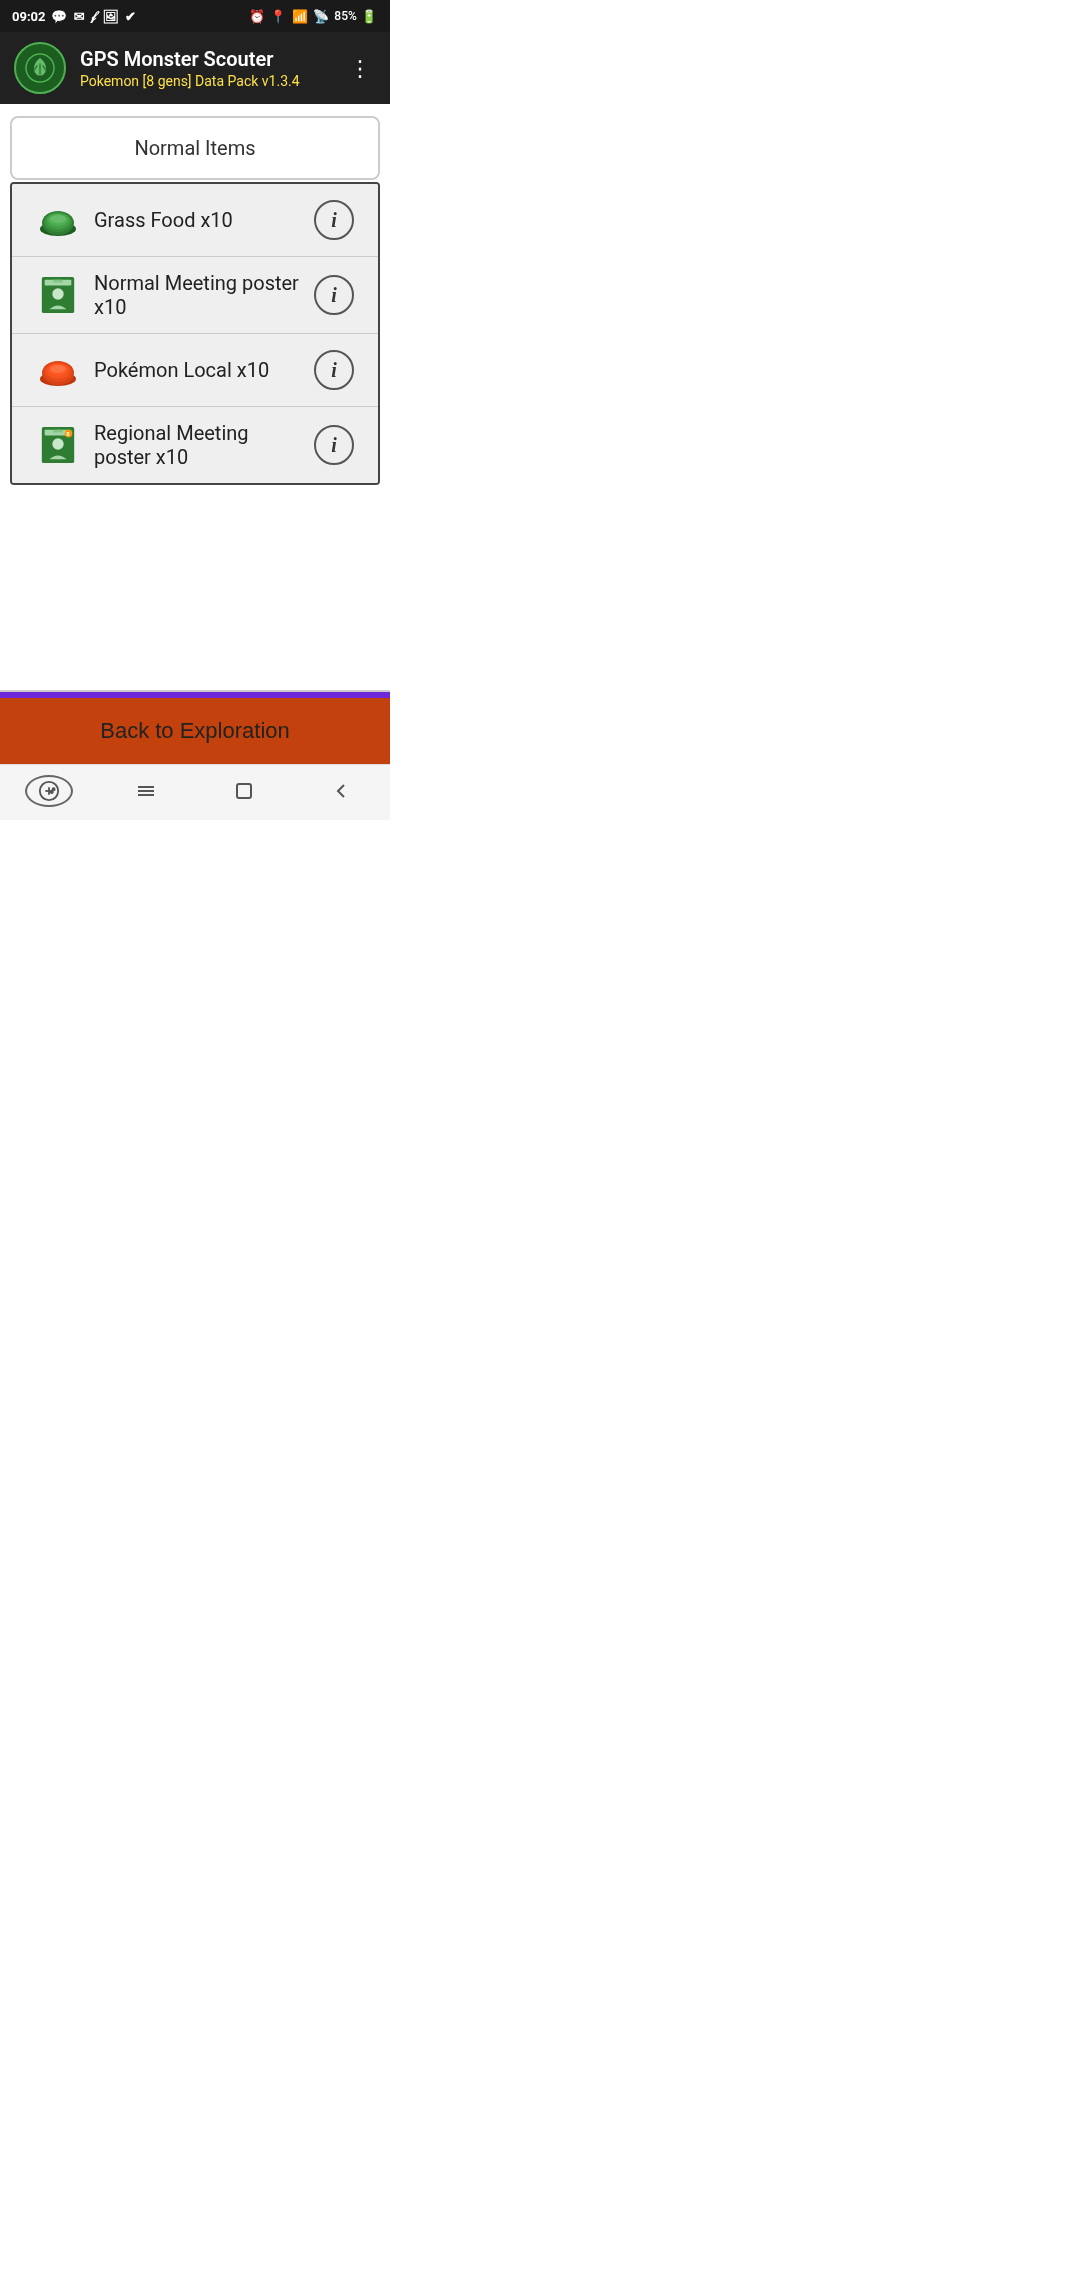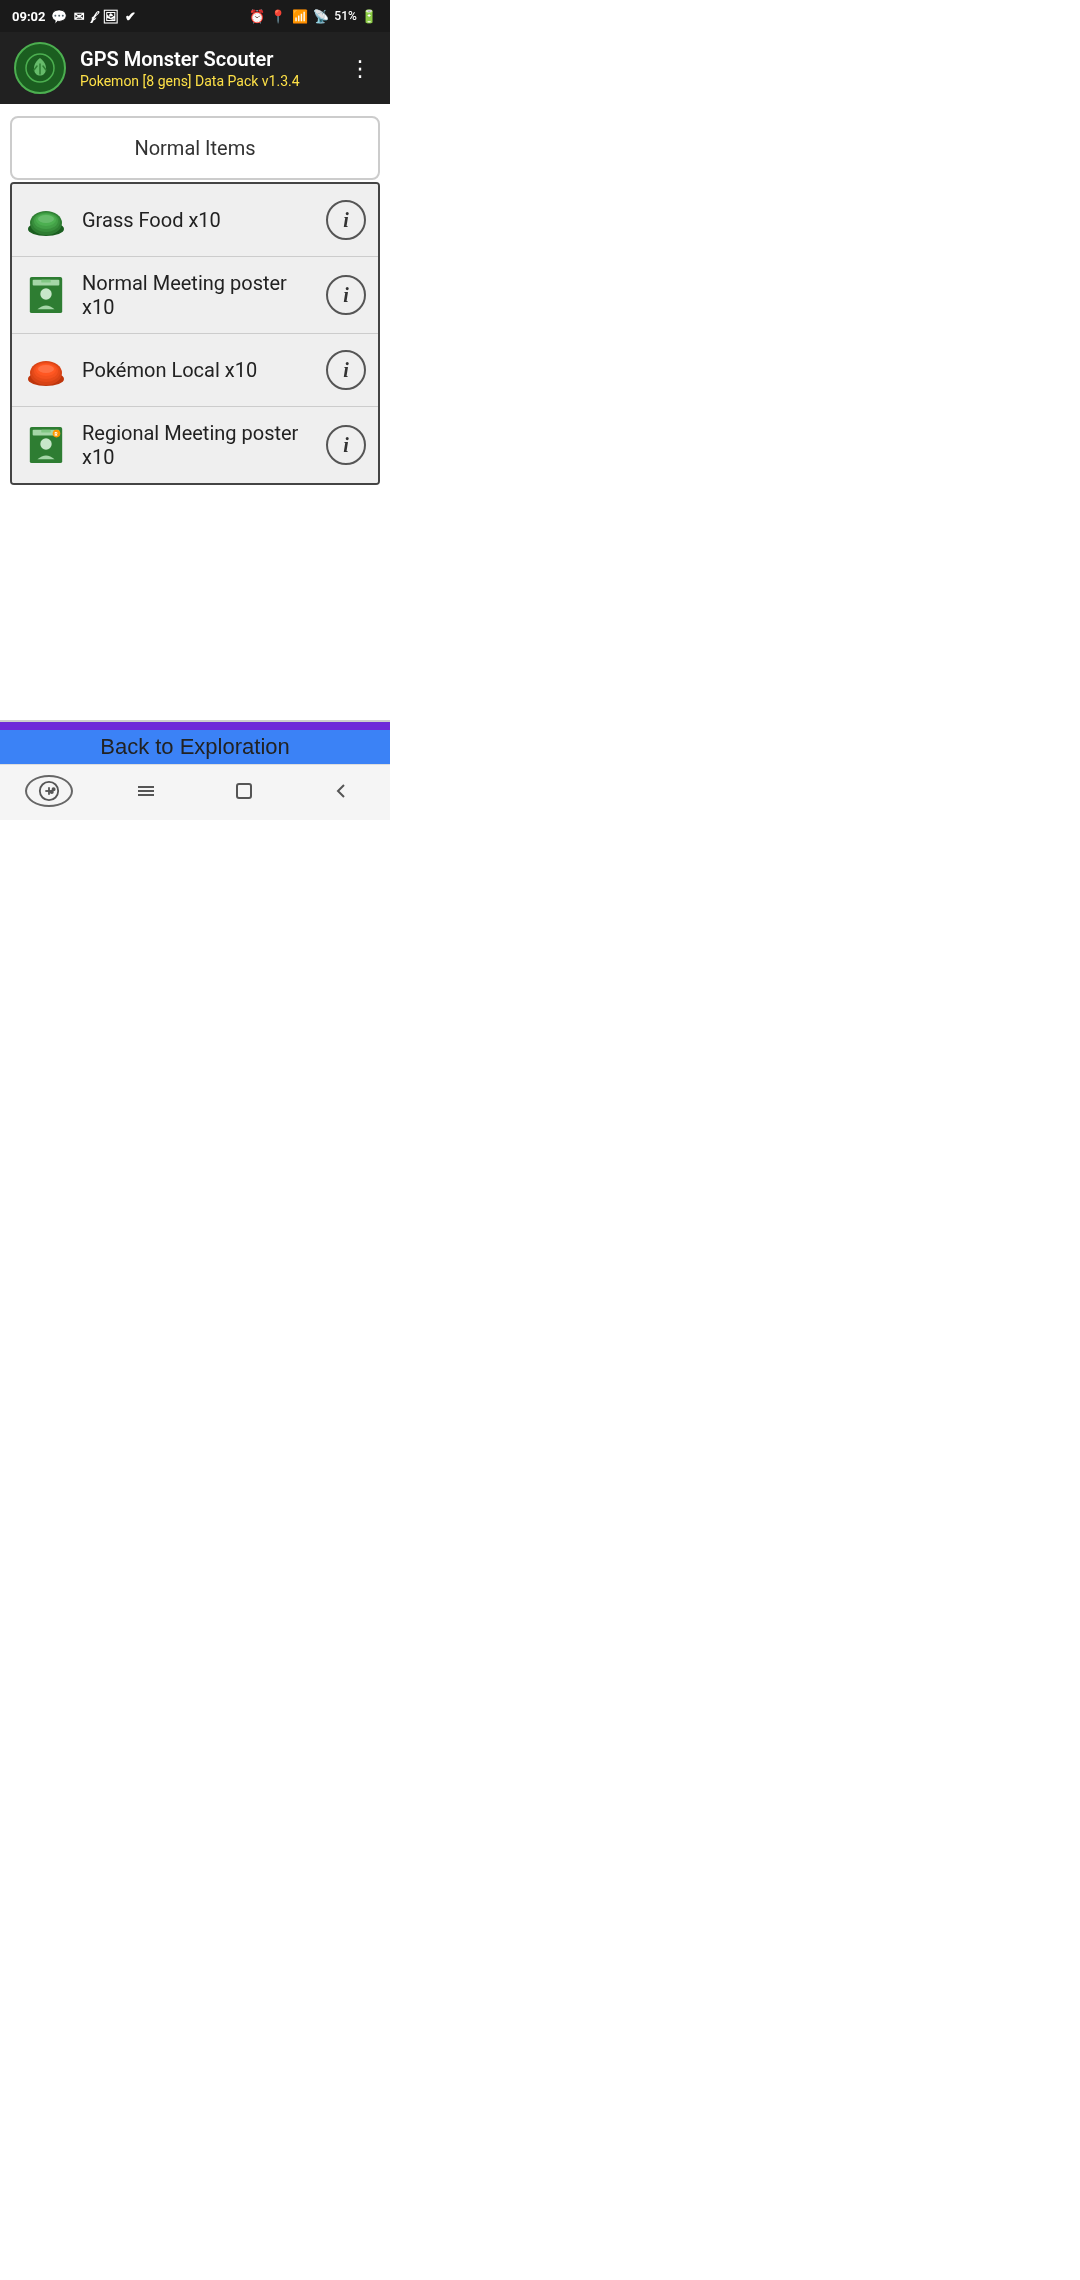--- a/index.html
+++ b/index.html
@@ -129,21 +129,21 @@
       border: 2px solid #444444;
       border-radius: 4px;
       background: #f0f0f0;
       overflow: hidden;
       position: relative;
     }
 
     .item-row {
       display: flex;
       align-items: center;
-      padding: 14px 12px;
+      padding: 14px 24px;
       border-bottom: 1px solid #cccccc;
       background: #efefef;
       gap: 14px;
       position: relative;
     }
 
     .item-row:last-child {
       border-bottom: none;
       align-items: center;
     }
@@ -185,29 +185,29 @@
 
     
     .back-button-container {
       border-top: 2px solid #cccccc;
       background: #f5f5f5;
       padding: 0;
     }
 
     .back-button {
       width: 100%;
-      padding: 4px 16px;
-      background: #3b82f6;
+      padding: 20px 16px;
+      background: #c2410c;
       border: none;
       font-size: 22px;
       font-weight: 500;
       color: #222222;
       cursor: pointer;
       text-align: center;
-      border-top: 8px solid #6d28d9;
+      border-top: 6px solid #6d28d9;
     }
 
     
     .bottom-nav {
       background: #f5f5f5;
       display: flex;
       justify-content: space-around;
       align-items: center;
       padding: 12px 0 16px 0;
       border-top: 1px solid #dddddd;
@@ -262,21 +262,21 @@
     <span class="status-icon">✉</span>
     <span class="status-icon">𝒻</span>
     <span class="status-icon">🖼</span>
     <span class="status-icon">✔</span>
   </div>
   <div class="status-right">
     <span class="status-icon">⏰</span>
     <span class="status-icon">📍</span>
     <span class="status-icon">📶</span>
     <span class="status-icon">📡</span>
-    <span>51%</span>
+    <span>85%</span>
     <span class="status-icon">🔋</span>
   </div>
 </div>
 
 <div class="app-bar">
   <div class="app-logo">
     <svg width="32" height="32" viewBox="0 0 32 32">
       <circle cx="16" cy="16" r="14" fill="#1b5e20" stroke="#4caf50" stroke-width="1.5"></circle>
       <path d="M16 6 C10 10 8 18 12 22 C14 24 18 24 20 22 C24 18 22 10 16 6Z" fill="#66bb6a"></path>
       <path d="M13 14 L10 18 M16 12 L16 22 M19 14 L22 18" stroke="#2e7d32" stroke-width="1.5" stroke-linecap="round"></path>

